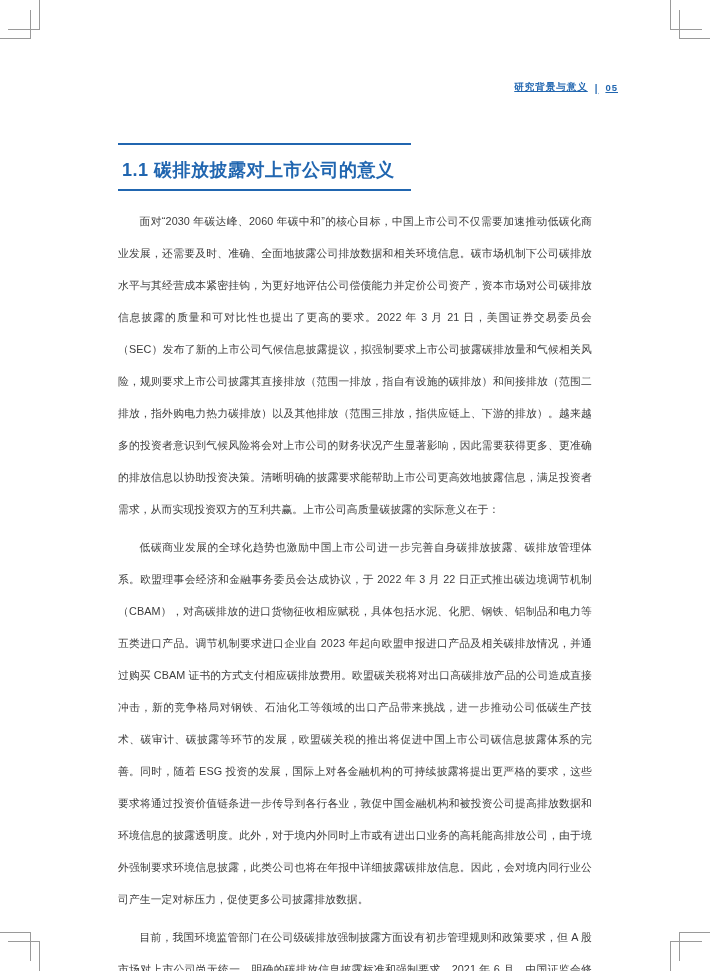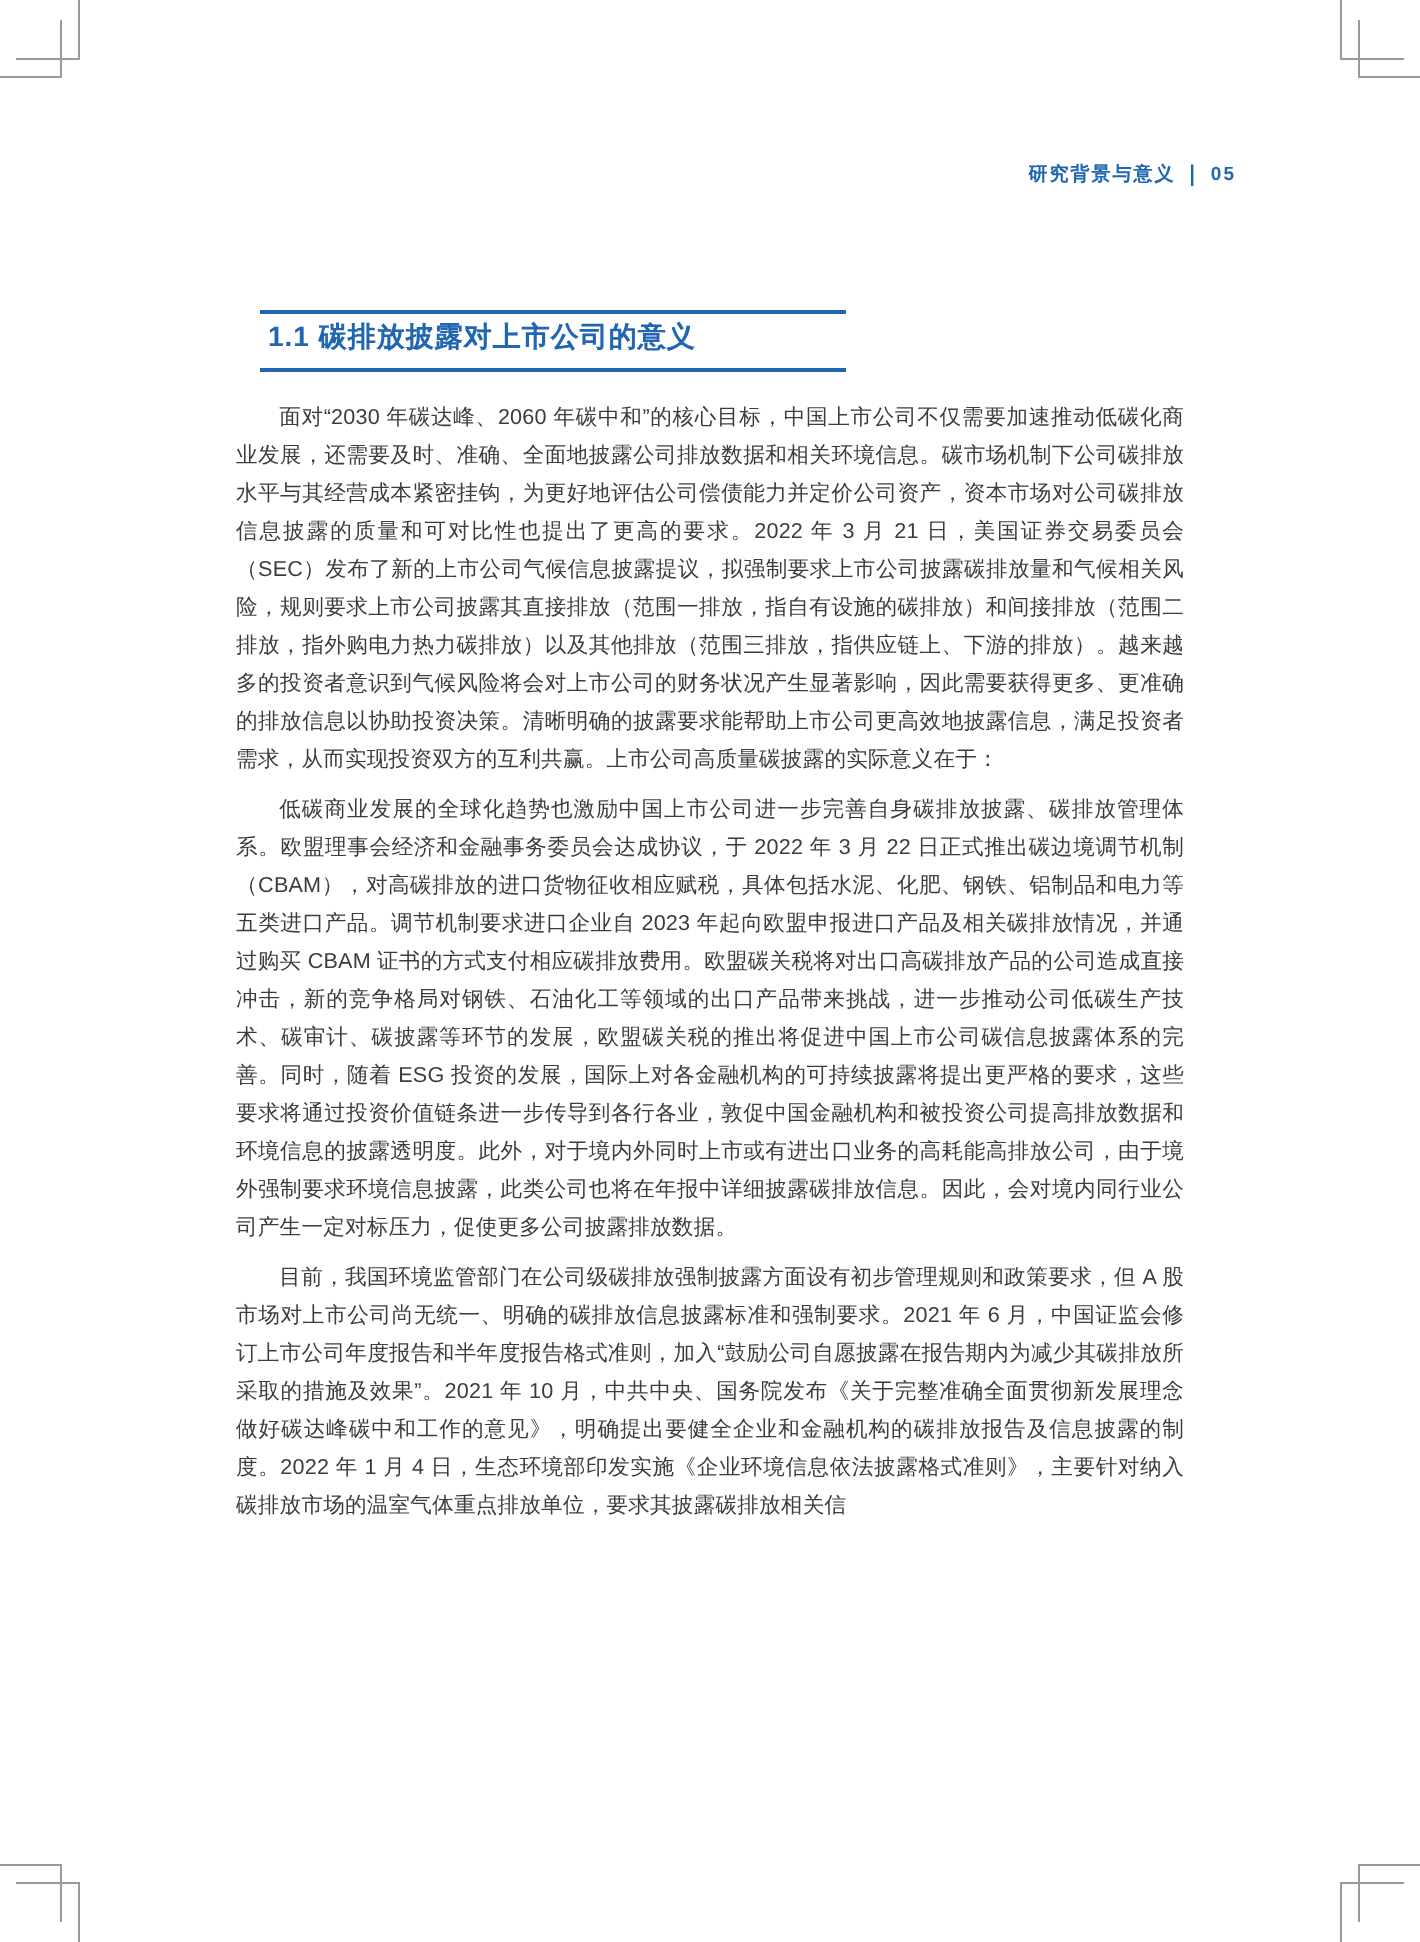--- a/index.html
+++ b/index.html
@@ -25,43 +25,43 @@
   .c-bl .bkB{bottom:10px;left:0;width:30px;height:28px;border-right-width:1.5px;border-top-width:1.5px;}
   .c-br{bottom:0;right:0;}
   .c-br .bkA{bottom:0;right:8px;width:31px;height:29px;border-left-width:1.5px;border-top-width:1.5px;}
   .c-br .bkB{bottom:10px;right:0;width:30px;height:28px;border-left-width:1.5px;border-top-width:1.5px;}
 
   
   .running-header{
     position:absolute;top:81px;right:92px;
     display:flex;align-items:center;
     color:var(--accent,#2166b0);
-    font-size:9.5px;font-weight:bold;letter-spacing:1px;
+    font-size:9.5px;font-weight:bold;letter-spacing:1px;text-decoration:underline;
   }
   .running-header .sep{margin:0 7px;font-weight:bold;transform:scaleY(1.2);}
 
   
   .content{position:absolute;left:118px;top:143px;width:474px;}
   .section-title{
     box-sizing:border-box;
     width:293px;
-    margin:12px;
-    padding:2px 0 7px 4px;
+    margin:0;
+    padding:14px 0 7px 4px;
     border-top:2px solid var(--accent,#2166b0);
     border-bottom:2px solid var(--accent,#2166b0);
     color:var(--accent,#2166b0);
-    font-size:14px;font-weight:bold;letter-spacing:0.5px;
+    font-size:18px;font-weight:bold;letter-spacing:0.5px;
     line-height:1.3;
   }
   .body-text{margin-top:14px;}
   .body-text p{
     margin:0 0 6px 0;
     color:var(--body,#3c3c3c);
     font-size:10.8px;
-    line-height:19px;
+    line-height:32px;
     text-align:justify;
     text-indent:2em;
     letter-spacing:0.1px;
   }
 </style>
 </head>
 <body>
 
 <div class="page">
 

